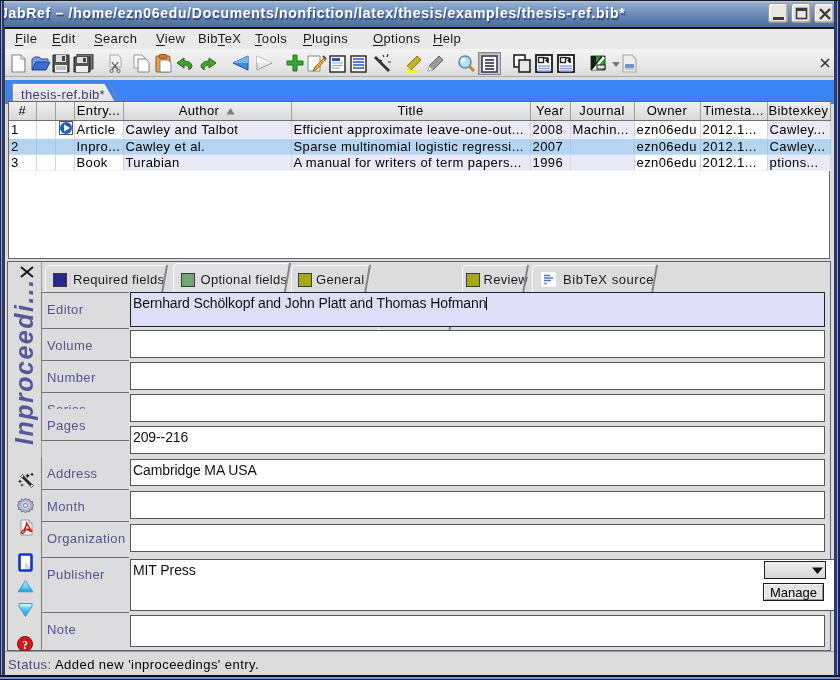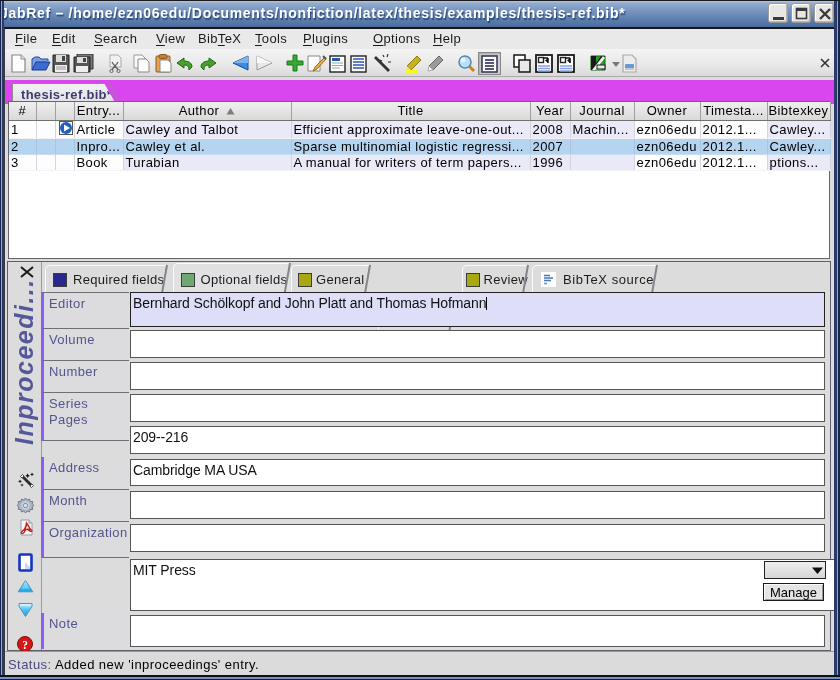--- a/index.html
+++ b/index.html
@@ -18,21 +18,21 @@
 .winbtn { top:3px; width:20px; height:20px; background:#e9e7e4; border-radius:3px; border:1px solid #9a9a9a; box-shadow:inset 1px 1px 0 #fff, inset -1px -1px 0 #b8b4b0; }
 .winbtn svg { position:absolute; left:2px; top:2px; }
 
 #menubar { left:4px; top:27px; width:830px; height:22px; background:#e9e9e9; border-top:2px solid #161616; }
 .menuitem { position:absolute; top:2px; font-size:13px; letter-spacing:0.35px; color:#1a1a1a; }
 .menuitem u { text-decoration-thickness:1px; text-underline-offset:2px; }
 
 #toolbar { left:4px; top:49px; width:830px; height:28px; background:linear-gradient(#f4f4f4,#e8e8e8 60%,#dadada); border-bottom:1px solid #ababab; }
 .tbi { position:absolute; top:5px; }
 
-#tabbar { left:4px; top:80px; width:830px; height:24px; background:#d946ef;font-weight:bold; }
+#tabbar { left:4px; top:80px; width:830px; height:24px; background:#3b82f6; }
 #filetab { position:absolute; left:8px; top:3px; height:21px; width:104px; background:linear-gradient(#f2f2f2,#e0e0e2); border:1px solid #8a8a8a; border-bottom:none; clip-path:polygon(0 0, 92px 0, 104px 21px, 0 21px); font-size:13px; letter-spacing:0.3px; color:#3c3c6e; padding:3px 0 0 8px; }
 #filetab-slant { position:absolute; left:103.5px; top:3px; width:1.2px; height:23px; background:#8a8a8a; transform:rotate(-29deg); transform-origin:top left; }
 
 #tablepanel { left:8px; top:101px; width:822px; height:158px; background:#fff; border:1px solid #666; }
 table.main { border-collapse:collapse; table-layout:fixed; width:821px; font-size:13px; letter-spacing:0.4px; }
 table.main th { height:18px; font-weight:normal; background:linear-gradient(#efefef,#d9d9d9); border-right:1px solid #a0a0a0; border-bottom:1px solid #707070; text-align:center; overflow:hidden; white-space:nowrap; padding:0; }
 table.main td { height:15px; border-right:1px solid #d4d4de; border-bottom:1px solid #f2f2f6; overflow:hidden; white-space:nowrap; padding:0 0 0 2px; }
 td.w { background:#fdfdfe; } td.l { background:#e9e9f8; }
 tr.sel td { background:#b5d4ef; border-right-color:#a7c6e2; border-bottom-color:#c7ddf2; }
 
@@ -40,21 +40,21 @@
 #leftstrip { left:0; top:0; width:34px; height:388px; border-right:1px solid #9a9aa0; }
 #vertlabel { transform:rotate(-90deg); transform-origin:0 0; position:absolute; left:2px; top:183px; width:170px; font-size:25px; letter-spacing:1.5px; font-size-adjust:none; font-weight:bold; font-style:italic; color:#54589a; white-space:nowrap; }
 .sideicon { position:absolute; left:9px; }
 
 .etab { position:absolute; top:3px; height:28px; background:#dcdcdd; border-top:1.5px solid #fafafa; border-left:1.5px solid #fafafa; border-radius:5px 0 0 0; font-size:13px; letter-spacing:0.3px; color:#1c1c1c; padding:6px 0 0 7px; white-space:nowrap; }
 .etab::after { content:''; position:absolute; top:-1px; right:-1px; width:1.5px; height:103%; background:#85858d; transform:rotate(10deg); transform-origin:top center; }
 .etab .sq { display:inline-block; width:14px; height:14px; vertical-align:-3px; margin-right:6px; border:1px solid #3c3c3c; }
 #etab2 { top:1px; height:30px; background:#e1e1e3; padding-top:8px; }
 
 #fields { position:absolute; left:33px; top:29.5px; width:790px; height:358px; }
-.lbl { position:absolute; left:0px; width:88px; background:#dcdcde; border-bottom:1px solid #6e6e74; border-left:3px solid #8b5cf6; color:#54548e; font-size:13px; letter-spacing:0.4px; padding:3px 0 0 5px; }
+.lbl { position:absolute; left:0px; width:88px; background:#dcdcde; border-bottom:1px solid #6e6e74; border-left:1px solid #8b5cf6; color:#54548e; font-size:13px; letter-spacing:0.4px; padding:9px 0 0 5px; }
 .fld { position:absolute; left:89px; background:#fff; border:1px solid #555; font-size:14px; letter-spacing:-0.1px; color:#111; padding:2px 0 0 2px; white-space:nowrap; overflow:hidden; }
 #fld-editor { background:#dedef8; border-color:#222; }
 
 #statusbar { left:4px; top:651px; width:832px; height:24px; background:#dbdbdb; border-top:1px solid #98989c; font-size:13px; letter-spacing:0.45px; padding:5px 0 0 4px; }
 #statusbar .b { color:#4a4a80; }
 #caret { display:inline-block; width:1px; height:13px; background:#000; vertical-align:-2px; }
 #closestrip { position:absolute; left:10px; top:2px; font-size:14px; color:#222; font-weight:bold; }
 #tbclose { position:absolute; left:815px; top:8px; }
 #cframe-l { left:4px; top:28px; width:1px; height:649px; background:#3a3a40; }
 #cframe-r { left:834px; top:28px; width:1px; height:649px; background:#3a3a40; }
@@ -371,20 +371,21 @@
       </svg>BibTeX source</div>
   <div class="abs" id="fields">
     <div class="lbl" style="top:0; height:37px; border-top:1px solid #6e6e74;">Editor</div>
     <div class="lbl" style="top:37px; height:32px;">Volume</div>
     <div class="lbl" style="top:69px; height:32px;">Number</div>
     <div class="lbl" style="top:101px; height:32px;">Series</div>
     <div class="lbl" style="top:117px; height:32.5px;">Pages</div>
     <div class="lbl" style="top:165.5px; height:32.5px;">Address</div>
     <div class="lbl" style="top:198px; height:32.5px;">Month</div>
     <div class="lbl" style="top:230.5px; height:35.5px;">Organization</div>
+    <div class="lbl" style="top:266px; height:55.5px;">Publisher</div>
     <div class="lbl" style="top:321.5px; height:35.5px; border-bottom:none;">Note</div>
     <div class="fld" id="fld-editor" style="top:0; height:35px; width:695px;">Bernhard Schölkopf and John Platt and Thomas Hofmann<span id="caret"></span></div>
     <div class="fld" style="top:38.5px; height:27.5px; width:695px;"></div>
     <div class="fld" style="top:70.5px; height:28px; width:695px;"></div>
     <div class="fld" style="top:102.5px; height:27.5px; width:695px;"></div>
     <div class="fld" style="top:134.5px; height:27.5px; width:695px;">209--216</div>
     <div class="fld" style="top:167px; height:27.5px; width:695px;">Cambridge MA USA</div>
     <div class="fld" style="top:199.5px; height:28px; width:695px;"></div>
     <div class="fld" style="top:232.5px; height:27.5px; width:695px;"></div>
     <div class="fld" style="top:267.5px; height:51.5px; width:744px;">MIT Press</div>

